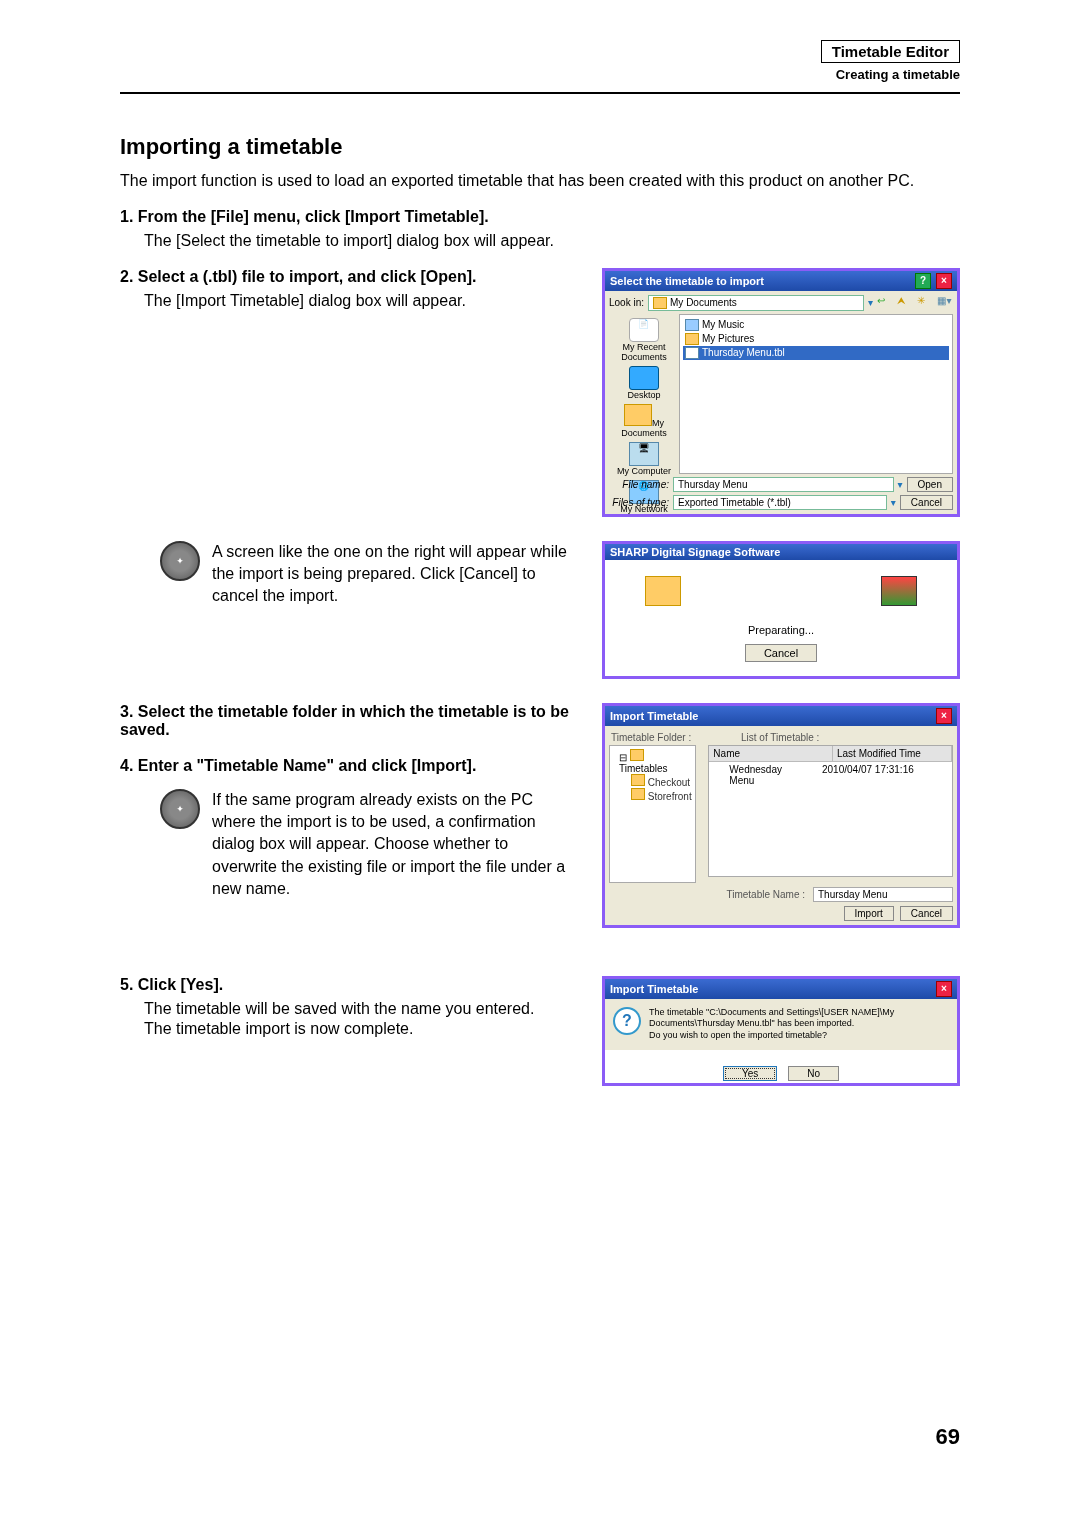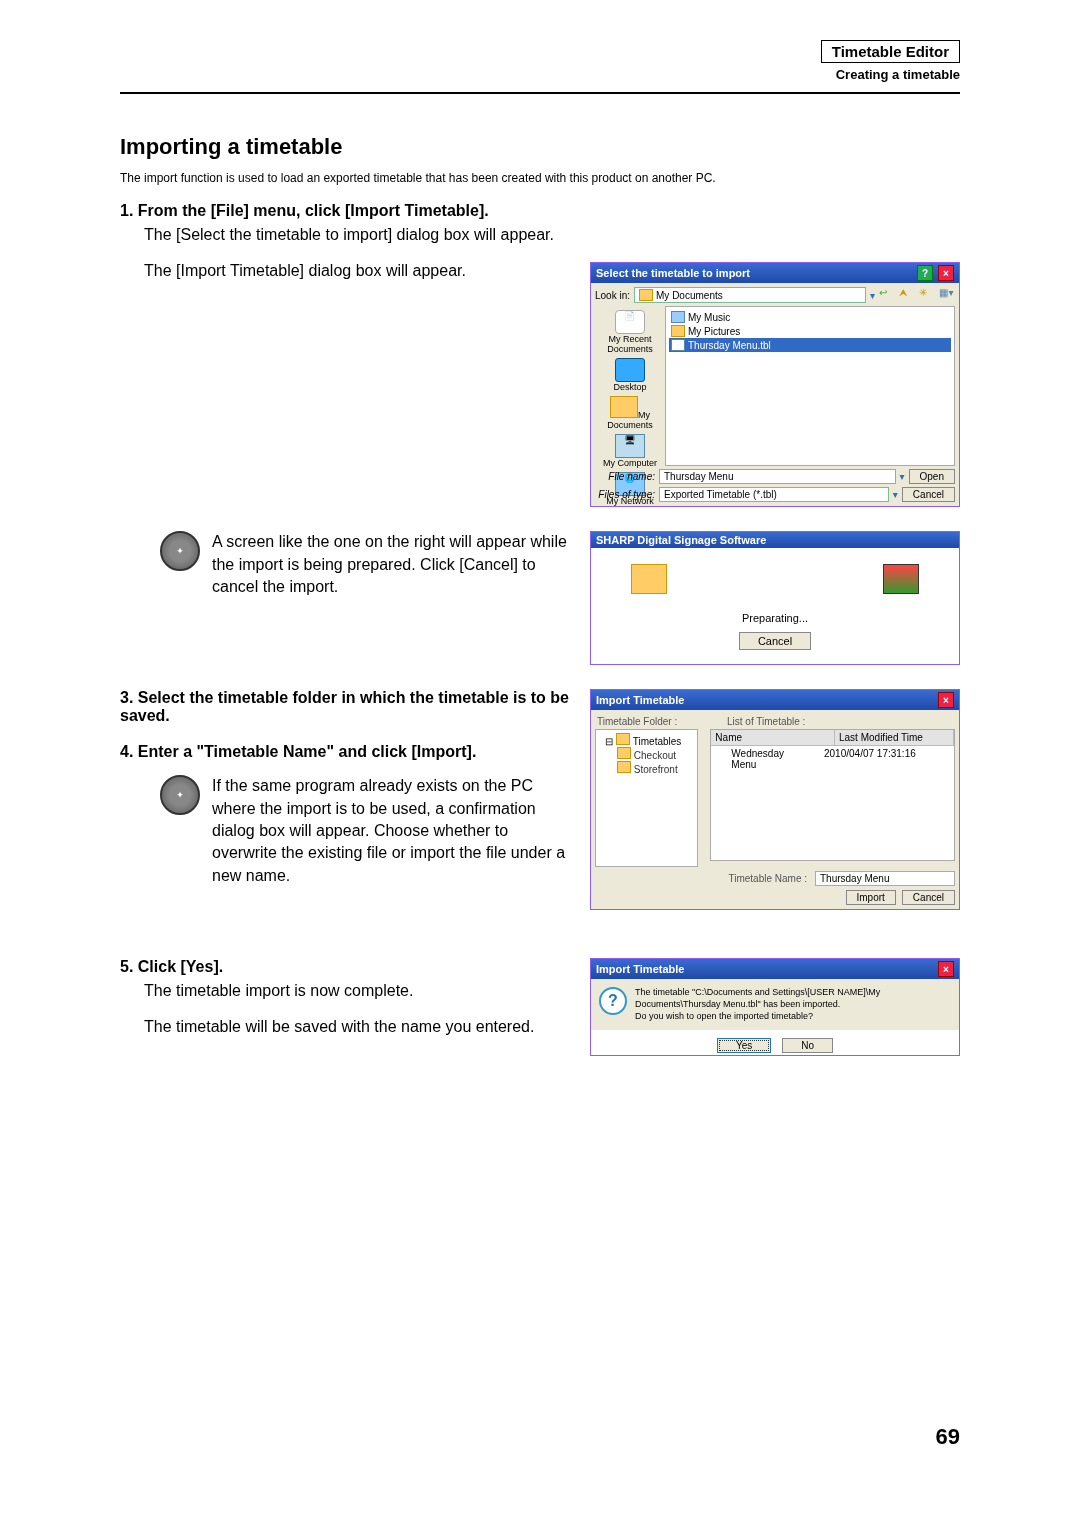--- a/index.html
+++ b/index.html
@@ -35,21 +35,21 @@
     border: none;
     border-top: 2.5px solid #000;
     margin: 10px 0 40px 0;
   }
   h2.section-title {
     font-size: 22px;
     font-weight: bold;
     margin: 0 0 10px 0;
   }
   p.body {
-    font-size: 12px;
+    font-size: 16px;
     margin: 0 0 16px 0;
     line-height: 1.35;
   }
   .step {
     font-size: 16px;
     margin-bottom: 6px;
   }
   .step .num { font-weight: bold; }
   .step .bold { font-weight: bold; }
   .step-desc {
@@ -78,24 +78,25 @@
     border-radius: 50%;
     border: 2px solid #333;
     flex-shrink: 0;
     display:flex;align-items:center;justify-content:center;
     color:#fff;font-size:9px;text-align:center;
   }
   .tip-text { font-size: 16px; line-height: 1.4; }
 
   
   .win {
-    border: 1px solid #8b5cf6;
+    border: 3px solid #8b5cf6;
     font-size: 10px;
     background: #fff;
     box-shadow: 0 0 0 0 #000;
+    margin-left: 12px;
   }
   .win-title {
     background: linear-gradient(#3a6bd1, #1e4aa8);
     color: #fff;
     padding: 2px 5px;
     font-size: 11px;
     font-weight: bold;
     display: flex;
     justify-content: space-between;
     align-items: center;
@@ -138,21 +139,21 @@
   .imp-row { display:flex; }
   .imp-row div { padding:2px 20px; }
   .imp-label { font-size:10px; color:#555; margin:2px 2px;}
   .imp-bottom { display:flex; justify-content:flex-end; align-items:flex-end; gap:6px; margin-top:4px;}
   .imp-input { background:#fff; border:1px solid #aaa; padding:1px 4px; width:130px; font-size:10px;}
 
   
   .yn-body { background:#ece9d8; padding:8px; font-size:10px; display:flex; gap:8px; align-items:flex-start;}
   .yn-icon { width:24px; height:24px; border-radius:50%; background:#fff; border:2px solid #39c; color:#27b; display:flex; align-items:center; justify-content:center; font-weight:bold; font-size:16px;}
   .yn-text { flex:1; font-size:9px; line-height:1.3;}
-  .yn-btns { text-align:center; padding:8px 0 2px 0;}
+  .yn-btns { text-align:center; padding:16px 0 2px 0;}
   .yn-btn { background:#ece9d8; border:1px solid #888; padding:1px 18px; font-size:10px; margin:0 4px;}
   .yn-btn.default { border:1px solid #27b; outline:1px dotted #333; outline-offset:-3px;}
 
   .folder-ic { display:inline-block; width:12px; height:10px; background:#fc6; border:1px solid #c90;}
   .music-ic { display:inline-block; width:12px; height:10px; background:#9cf; border:1px solid #58a;}
   .page-num {
     position: absolute;
     bottom: 30px;
     right: 120px;
     font-size: 22px;
@@ -174,20 +175,24 @@
   <p class="body">The import function is used to load an exported timetable that has been created with this product on another PC.</p>
 
   <div class="step">
     <span class="num">1.</span>
     <span class="bold">From the [File] menu, click [Import Timetable].</span>
   </div>
   <div class="step-desc">The [Select the timetable to import] dialog box will appear.</div>
 
   <div class="row">
     <div class="left-col">
+      <div class="step">
+        <span class="num">2.</span>
+        <span class="bold">Select a (.tbl) file to import, and click [Open].</span>
+      </div>
       <div class="step-desc">The [Import Timetable] dialog box will appear.</div>
     </div>
     <div class="right-col">
       <div class="win">
         <div class="win-title">
           <span>Select the timetable to import</span>
           <span>
             <span class="tb-help">?</span>
             <span class="tb-close">×</span>
           </span>
@@ -329,22 +334,22 @@
       </div>
     </div>
   </div>
 
   <div class="row spacer-above">
     <div class="left-col">
       <div class="step">
         <span class="num">5.</span>
         <span class="bold">Click [Yes].</span>
       </div>
+      <div class="step-desc" style="margin-bottom:2px;">The timetable will be saved with the name you entered.</div>
       <div class="step-desc">The timetable import is now complete.</div>
-      <div class="step-desc" style="margin-bottom:2px;">The timetable will be saved with the name you entered.</div>
     </div>
     <div class="right-col">
       <div class="win">
         <div class="win-title">
           <span>Import Timetable</span>
           <span class="tb-close">×</span>
         </div>
         <div class="yn-body">
           <div class="yn-icon">?</div>
           <div class="yn-text">

